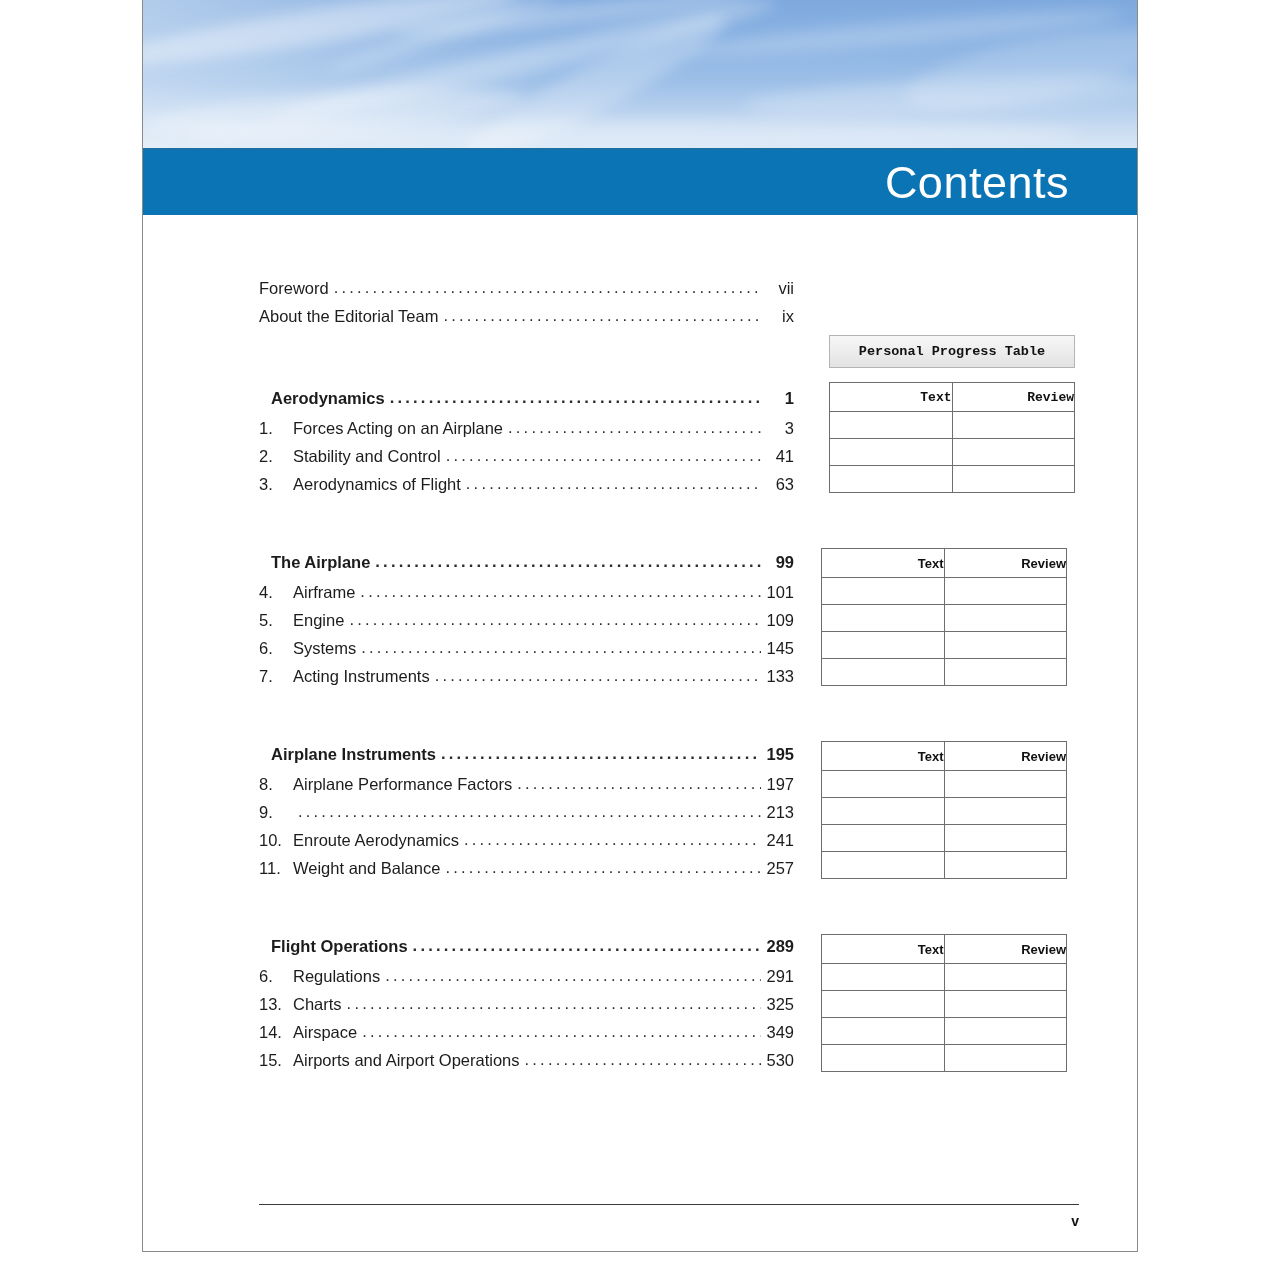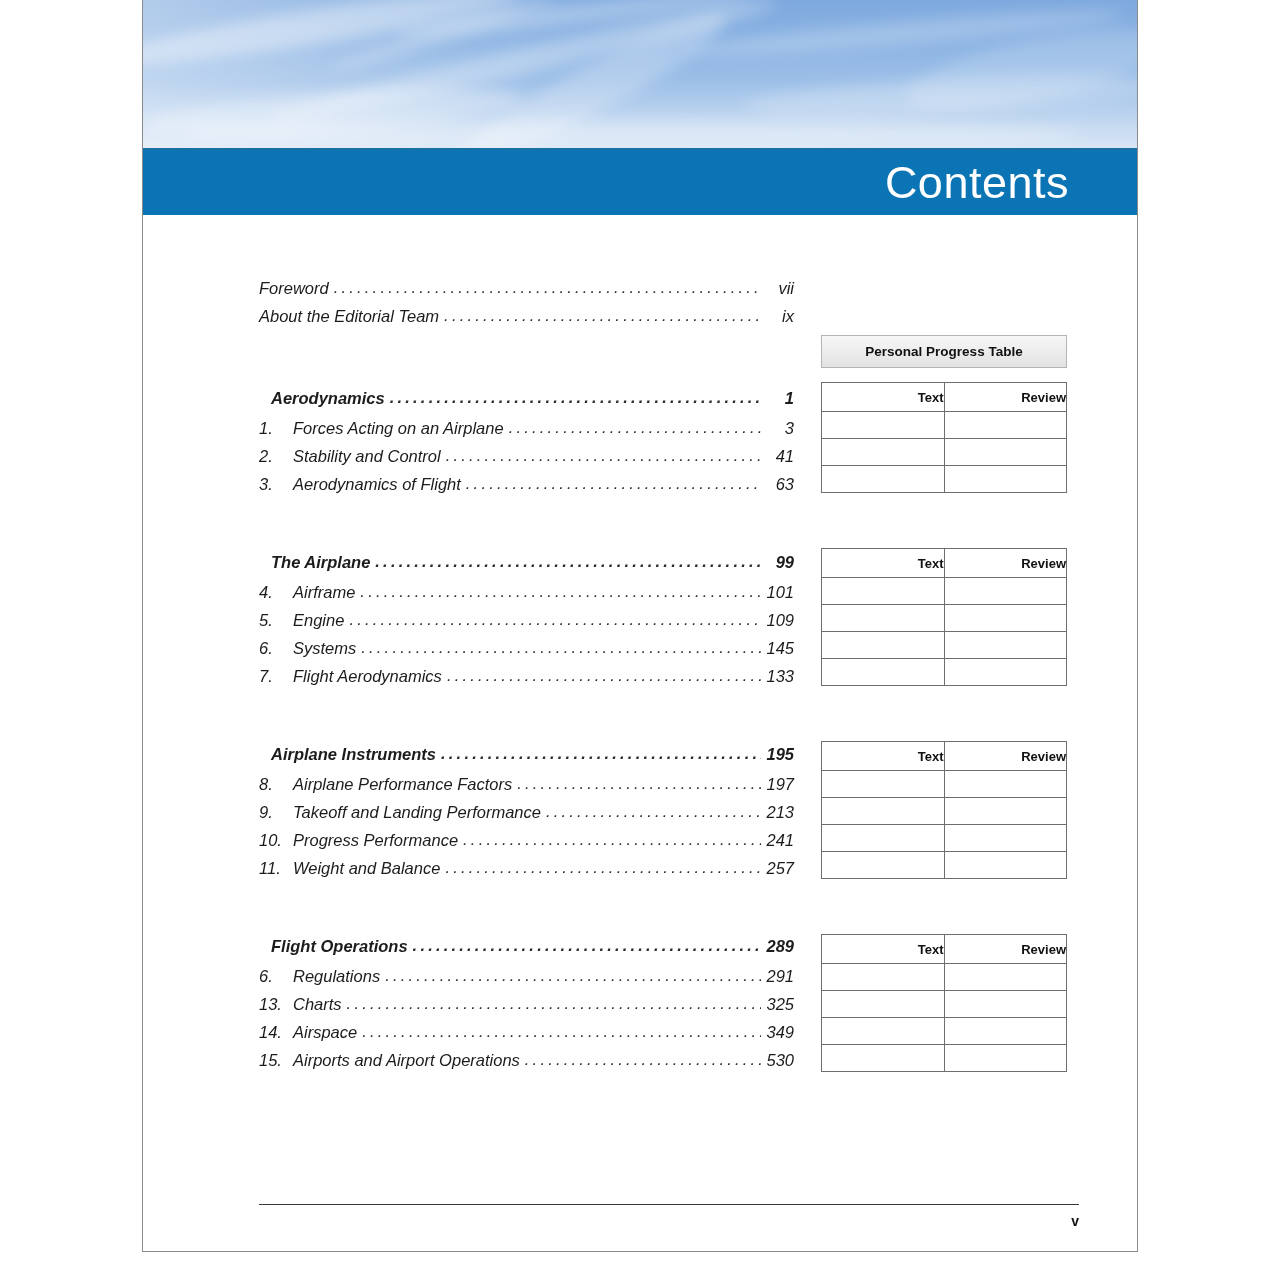--- a/index.html
+++ b/index.html
@@ -85,21 +85,20 @@
 
   .front-block { margin-bottom: 54px; }
 
   .toc-line {
     display: flex;
     align-items: center;
     font-size: 16.5px;
     color: #1c1c1c;
     line-height: 28px;
     white-space: nowrap;
-    font-style: italic;
   }
   .toc-line .num {
     width: 34px;
     flex: 0 0 34px;
     font-size: 16.5px;
   }
   .toc-line .lbl { flex: 0 0 auto; }
   .toc-line .dots {
     flex: 1 1 auto;
     overflow: hidden;
@@ -262,46 +261,45 @@
               <span class="pg">109</span>
             </div>
             <div class="toc-line">
               <span class="num">6.</span>
               <span class="lbl">Systems</span>
               <span class="dots">..........................................................................................</span>
               <span class="pg">145</span>
             </div>
             <div class="toc-line">
               <span class="num">7.</span>
-              <span class="lbl">Flight Aerodynamics</span>
+              <span class="lbl">Acting Instruments</span>
               <span class="dots">..........................................................................................</span>
               <span class="pg">133</span>
             </div>
           </div>
           <div class="section-group">
             <div class="toc-line section">
               <span class="lbl">Airplane Instruments</span>
               <span class="dots">..........................................................................................</span>
               <span class="pg">195</span>
             </div>
             <div class="toc-line">
               <span class="num">8.</span>
               <span class="lbl">Airplane Performance Factors</span>
               <span class="dots">..........................................................................................</span>
               <span class="pg">197</span>
             </div>
             <div class="toc-line">
               <span class="num">9.</span>
-              <span class="lbl">Takeoff and Landing Performance</span>
               <span class="dots">..........................................................................................</span>
               <span class="pg">213</span>
             </div>
             <div class="toc-line">
               <span class="num">10.</span>
-              <span class="lbl">Progress Performance</span>
+              <span class="lbl">Enroute Aerodynamics</span>
               <span class="dots">..........................................................................................</span>
               <span class="pg">241</span>
             </div>
             <div class="toc-line">
               <span class="num">11.</span>
               <span class="lbl">Weight and Balance</span>
               <span class="dots">..........................................................................................</span>
               <span class="pg">257</span>
             </div>
           </div>
@@ -333,21 +331,21 @@
               <span class="num">15.</span>
               <span class="lbl">Airports and Airport Operations</span>
               <span class="dots">..........................................................................................</span>
               <span class="pg">530</span>
             </div>
           </div>
         </div>
     </div>
 
     <div id="progress-col">
-        <div style="position: absolute; left: 0px; top: 120px;">
+        <div style="position: absolute; left: 8px; top: 120px; font-family: Liberation Mono, monospace;">
           <div class="ppt-header" style="margin-bottom: 14px;">Personal Progress Table</div>
           <table class="ppt-table">
             <thead>
               <tr>
                 <th>Text</th>
                 <th>Review</th>
               </tr>
             </thead>
             <tbody>
               <tr>

